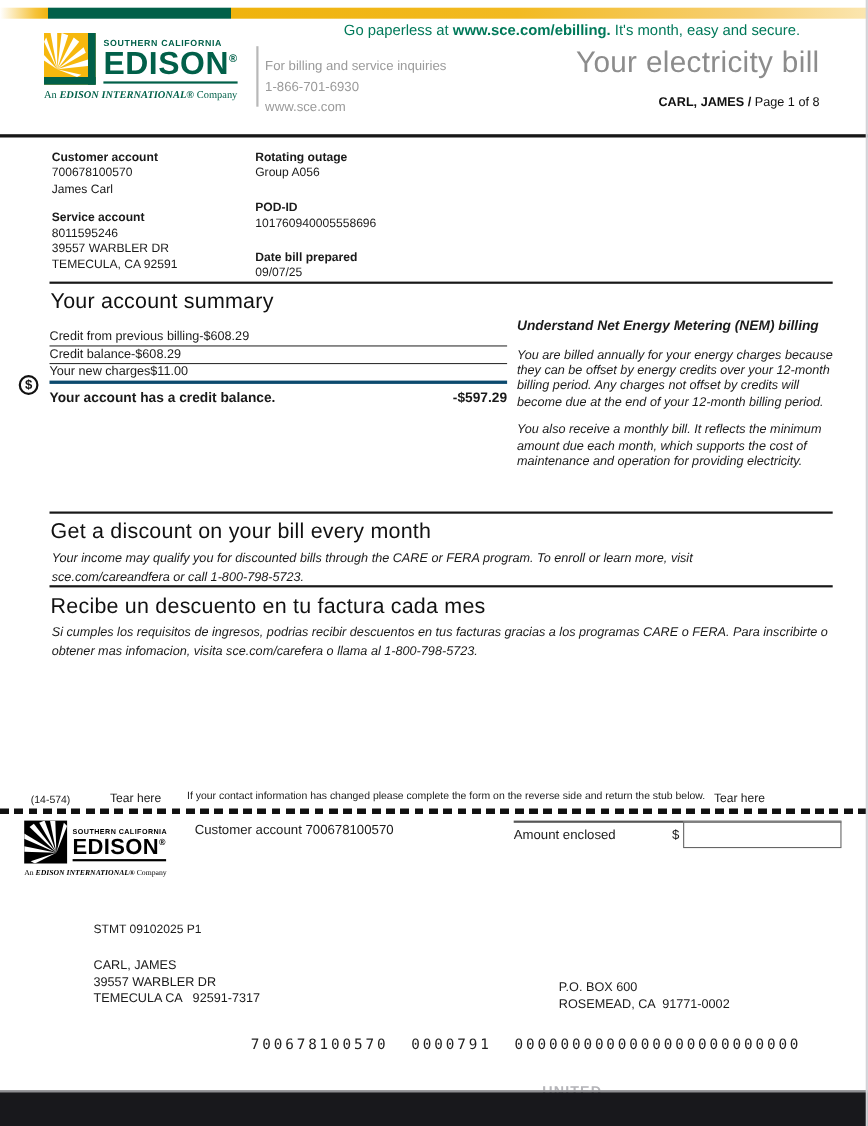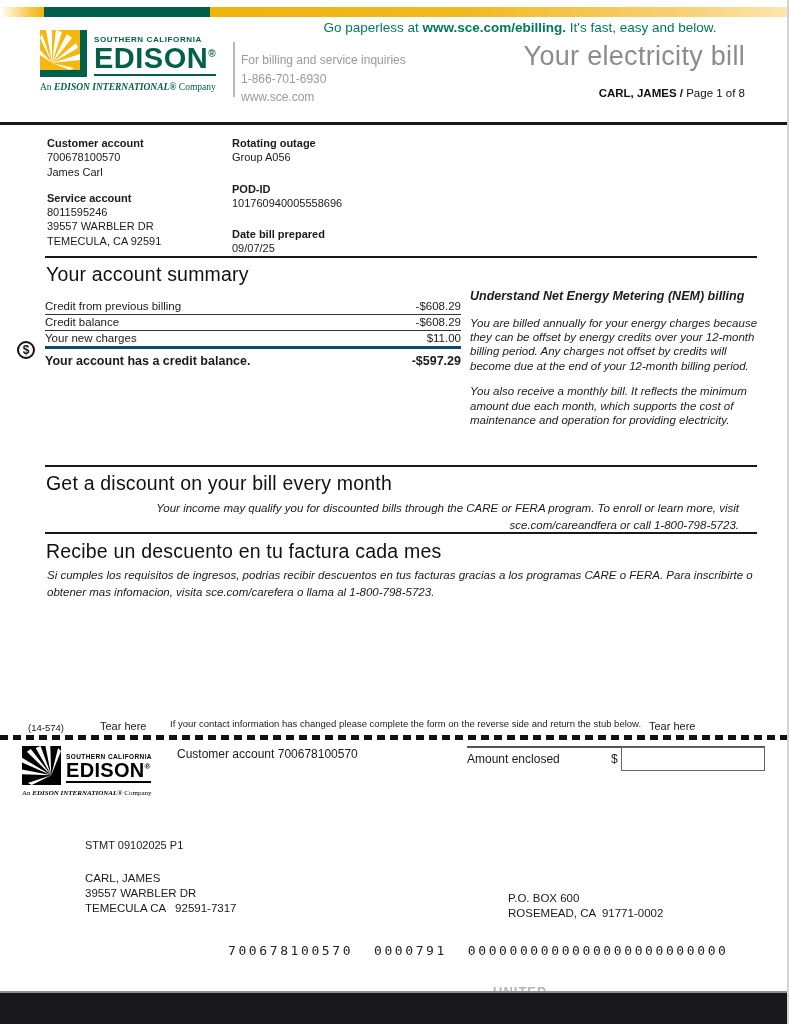--- a/index.html
+++ b/index.html
@@ -55,37 +55,37 @@
   .acct-col .lbl { font-weight:bold; }
   .col1 { left:47px; top:136px; }
   .col2 { left:232px; top:136px; }
   .col2 .grp { margin-bottom:17px; }
 
   .rule2 { top:256px; left:45px; width:712px; height:2px; background:#181818; }
   .sec-heading { font-size:19.5px; color:#111; letter-spacing:0.2px; font-weight:normal; }
   .summary-heading { left:46px; top:263px; }
 
   .summary-table { left:45px; top:299px; width:416px; font-size:11.5px; }
-  .sum-row { display:flex; justify-content:space-between; padding:1px 0 2px 0; border-bottom:1.2px solid #333; }
+  .sum-row { display:flex; padding:1px 0 2px 0; border-bottom:1.2px solid #333; }
   .sum-row.last { border-bottom:3px solid #0c4a6e; }
   .sum-total { display:flex; justify-content:space-between; font-weight:bold; font-size:12.5px; padding-top:5px; }
 
   .dollar-icon {
     left:17px; top:341px; width:18px; height:18px; border:2.6px solid #111; border-radius:50%;
     display:flex; align-items:center; justify-content:center;
     font-weight:bold; font-size:12px; color:#111; background:#fff;
   }
 
   .nem { left:470px; top:289px; width:291px; font-style:italic; color:#1c1c1c; }
   .nem .nem-h { font-size:12.5px; font-weight:bold; line-height:1.25; margin-bottom:11px; }
   .nem p { font-size:11.5px; line-height:1.25; margin-bottom:11px; }
 
   .rule3 { top:465px; left:45px; width:712px; height:2px; background:#181818; }
   .disc-en-h { left:46px; top:472px; }
-  .disc-en-b { left:47px; top:500px; width:692px; font-style:italic; font-size:11.5px; line-height:1.45;text-align:right; }
+  .disc-en-b { left:47px; top:500px; width:692px; font-style:italic; font-size:11.5px; line-height:1.45; }
   .rule4 { top:532px; left:45px; width:712px; height:1.5px; background:#181818; }
   .disc-es-h { left:46px; top:540px; }
   .disc-es-b { left:47px; top:567px; width:706px; font-style:italic; font-size:11.5px; line-height:1.45; }
 
   
   .form-code { left:28px; top:722px; font-size:9.5px; }
   .tear-left { left:100px; top:720px; font-size:11px; }
   .tear-notice { left:170px; top:718px; font-size:9.5px; white-space:nowrap; }
   .tear-right { left:649px; top:720px; font-size:11px; }
   .dash-line {
@@ -158,21 +158,21 @@
       <div class="logo-text">
         <div class="logo-region">SOUTHERN CALIFORNIA</div>
         <div class="logo-name"><span>EDISON</span><sup>®</sup></div>
       </div>
     </div>
     <div class="logo-tagline"><span>An </span><span class="brand">EDISON INTERNATIONAL®</span><span> Company</span></div>
   </div>
 
   <div class="abs vdiv"></div>
 
-  <div class="abs gopaperless"><span>Go paperless at </span><b>www.sce.com/ebilling.</b><span> It's fast, easy and below.</span></div>
+  <div class="abs gopaperless"><span>Go paperless at </span><b>www.sce.com/ebilling.</b><span> It's month, easy and secure.</span></div>
 
   <div class="abs contact">
     <div>For billing and service inquiries</div>
     <div>1-866-701-6930</div>
     <div>www.sce.com</div>
   </div>
 
   <div class="abs bill-title">Your electricity bill</div>
   <div class="abs name-page"><span class="nm">CARL, JAMES /</span><span> Page 1 of 8</span></div>
 

